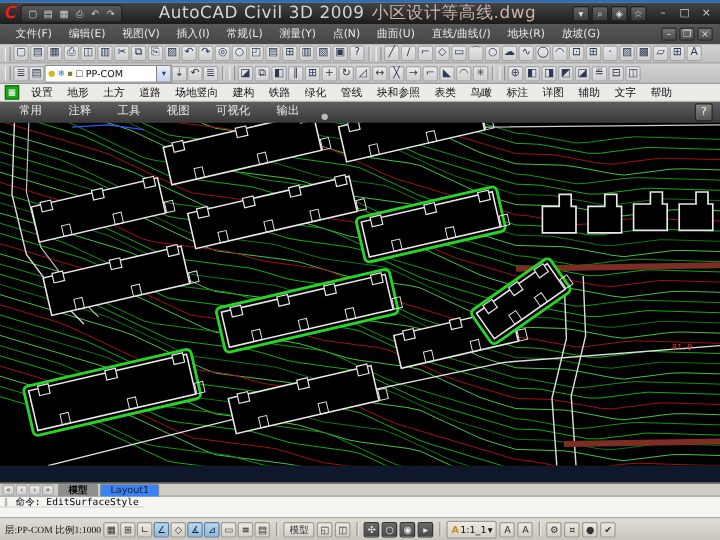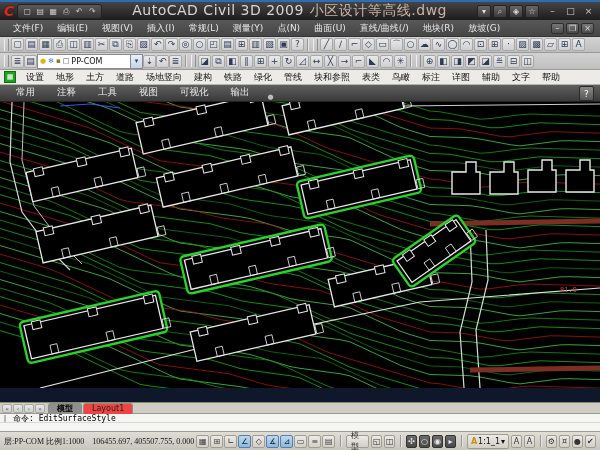--- a/index.html
+++ b/index.html
@@ -51,25 +51,25 @@
   .ribbon-help{margin-left:auto;width:13px;height:13px;background:linear-gradient(#888,#555);border:1px solid #2a2a2a;color:#ffd;font-size:9px;display:flex;align-items:center;justify-content:center;border-radius:2px;}
 
   
   .canvas{flex:1;position:relative;background:#0f172a;overflow:hidden;border-bottom:1px solid #8a8a6a;}
   .canvas svg{position:absolute;left:0;top:0;}
 
   
   .ltabs{height:11px;flex:0 0 11px;background:#cfccc4;display:flex;align-items:center;font-size:8px;color:#222;padding:0 2px;box-sizing:border-box;border-bottom:1px solid #9a9a95;}
   .ltab-nav{display:flex;gap:1px;margin-right:3px;}
   .ltab-nav .tbtn{width:10px;height:9px;font-size:6px;}
-  .ltab{padding:0 8px;height:10px;line-height:10px;border:1px solid #8f8f8a;border-bottom:none;border-radius:3px 3px 0 0;background:#ef4444;margin-right:1px;}
+  .ltab{padding:0 8px;height:10px;line-height:10px;border:1px solid #8f8f8a;border-bottom:none;border-radius:3px 3px 0 0;background:#3b82f6;margin-right:1px;}
   .ltab.active{background:#8f8f8f;color:#000;font-weight:bold;}
 
   
-  .cmd{height:17px;flex:0 0 17px;background:#f5f5f2;display:flex;flex-direction:column;font-family:"DejaVu Sans Mono","Liberation Mono",monospace;font-size:8px;color:#000;border-bottom:1px solid #9a9a9a;}
+  .cmd{height:17px;flex:0 0 17px;background:#f5f5f2;display:flex;flex-direction:row;font-family:"DejaVu Sans Mono","Liberation Mono",monospace;font-size:8px;color:#000;border-bottom:1px solid #9a9a9a;}
   .cmdrow{height:9px;line-height:9px;display:flex;align-items:center;padding:0 4px;box-sizing:border-box;}
   .cmdrow1{border-bottom:1px solid #d8d8d4;}
   .cmd-grip{width:4px;height:7px;border-left:2px solid #b8b8b4;margin-right:3px;}
   .cmd-arrows{margin-left:auto;color:#3c6fd1;font-size:8px;letter-spacing:2px;}
 
   
   .status{height:18px;flex:0 0 18px;background:linear-gradient(#e0ddd5,#c8c5bd);display:flex;align-items:center;font-size:8px;color:#111;padding:0 4px;box-sizing:border-box;gap:2px;}
   .st-text{font-family:Liberation Serif, serif;white-space:nowrap;}
   .coords{margin-left:6px;}
   .stbtn{display:inline-flex;align-items:center;justify-content:center;width:13px;height:13px;font-size:8px;color:#333;background:linear-gradient(#eceae4,#d2cfc7);border:1px solid #a09d95;border-radius:2px;box-sizing:border-box;}
@@ -460,21 +460,20 @@
 
   <div class="cmd">
     <div class="cmdrow cmdrow1">
       <span class="cmd-grip"></span>
       <span>命令: EditSurfaceStyle</span>
     </div>
   </div>
 
   <div class="status" id="statusbar">
     <span class="st-text">层:PP-COM 比例1:1000</span>
-    <span class="st-text coords">106455.697, 405507.755, 0.000</span>
   <span class="tb-group">
         <span class="stbtn">▦</span>
         <span class="stbtn">⊞</span>
         <span class="stbtn">∟</span>
         <span class="stbtn active">∠</span>
         <span class="stbtn">◇</span>
         <span class="stbtn active">∡</span>
         <span class="stbtn active">⊿</span>
         <span class="stbtn">▭</span>
         <span class="stbtn">≡</span>

